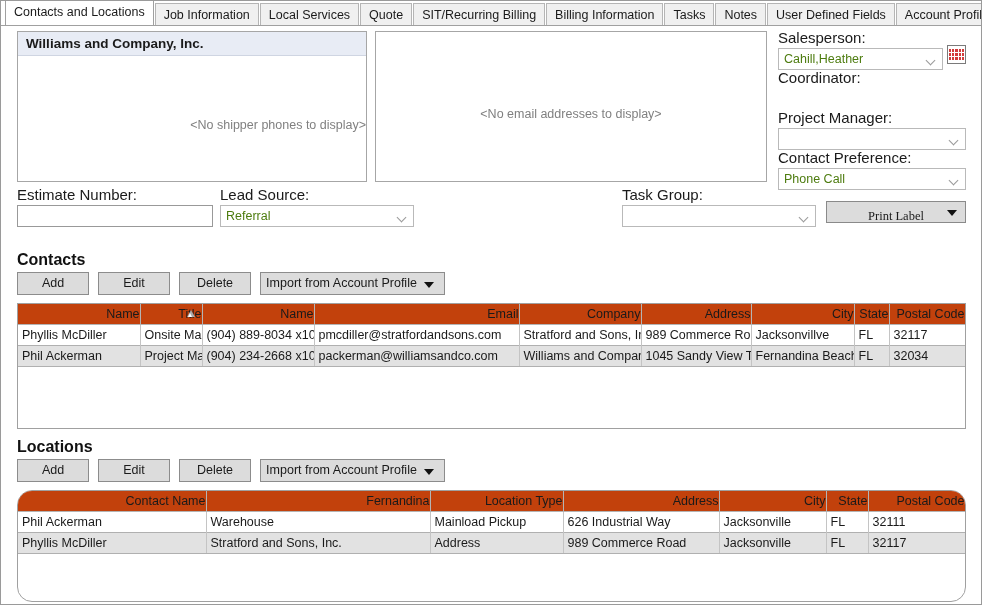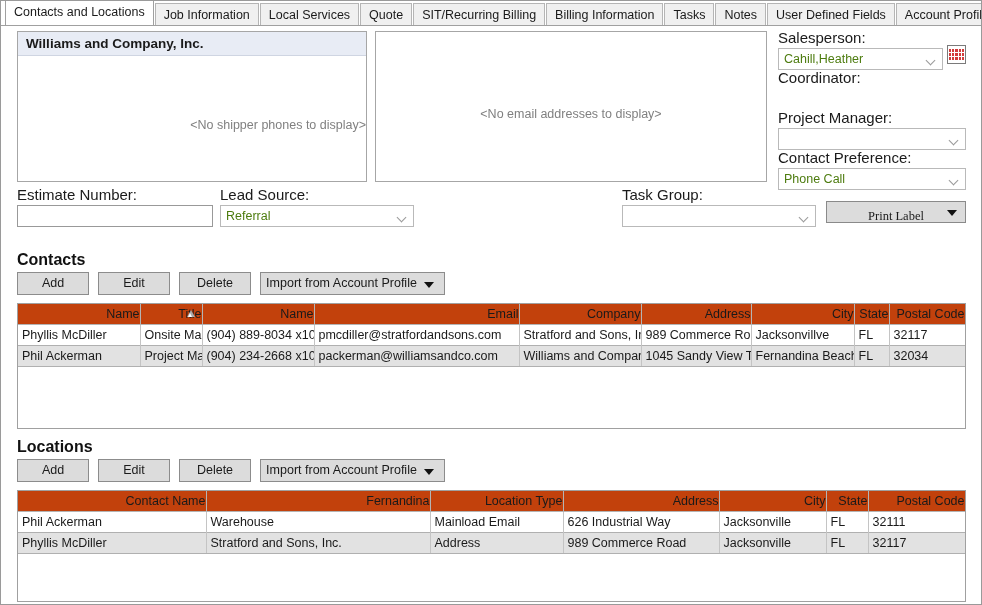--- a/index.html
+++ b/index.html
@@ -244,21 +244,21 @@
 
   
   .grid-wrap {
     position: absolute;
     background: #ffffff;
     border: 1px solid #a0a0a0;
     box-sizing: border-box;
     overflow: hidden;
   }
   #contacts-grid  { left: 16px; top: 277px; width: 949px; height: 126px; }
-  #locations-grid { left: 16px; top: 464px; width: 949px; height: 112px; }
+  #locations-grid { left: 16px; top: 464px; width: 949px; height: 112px; border-radius: 15px; }
 
   table.grid {
     border-collapse: collapse;
     table-layout: fixed;
     width: 100%;
     font-size: 12.5px;
   }
   table.grid th {
     font-weight: normal;
     text-align: right;
@@ -526,21 +526,21 @@
             <th><span>Address</span></th>
             <th><span>City</span></th>
             <th><span>State</span></th>
             <th><span>Postal Code</span></th>
           </tr>
         </thead>
         <tbody>
           <tr>
             <td>Phil Ackerman</td>
             <td>Warehouse</td>
-            <td>Mainload Email</td>
+            <td>Mainload Pickup</td>
             <td>626 Industrial Way</td>
             <td>Jacksonville</td>
             <td>FL</td>
             <td>32111</td>
           </tr>
           <tr class="selected">
             <td>Phyllis McDiller</td>
             <td>Stratford and Sons, Inc.</td>
             <td>Address</td>
             <td>989 Commerce Road</td>

